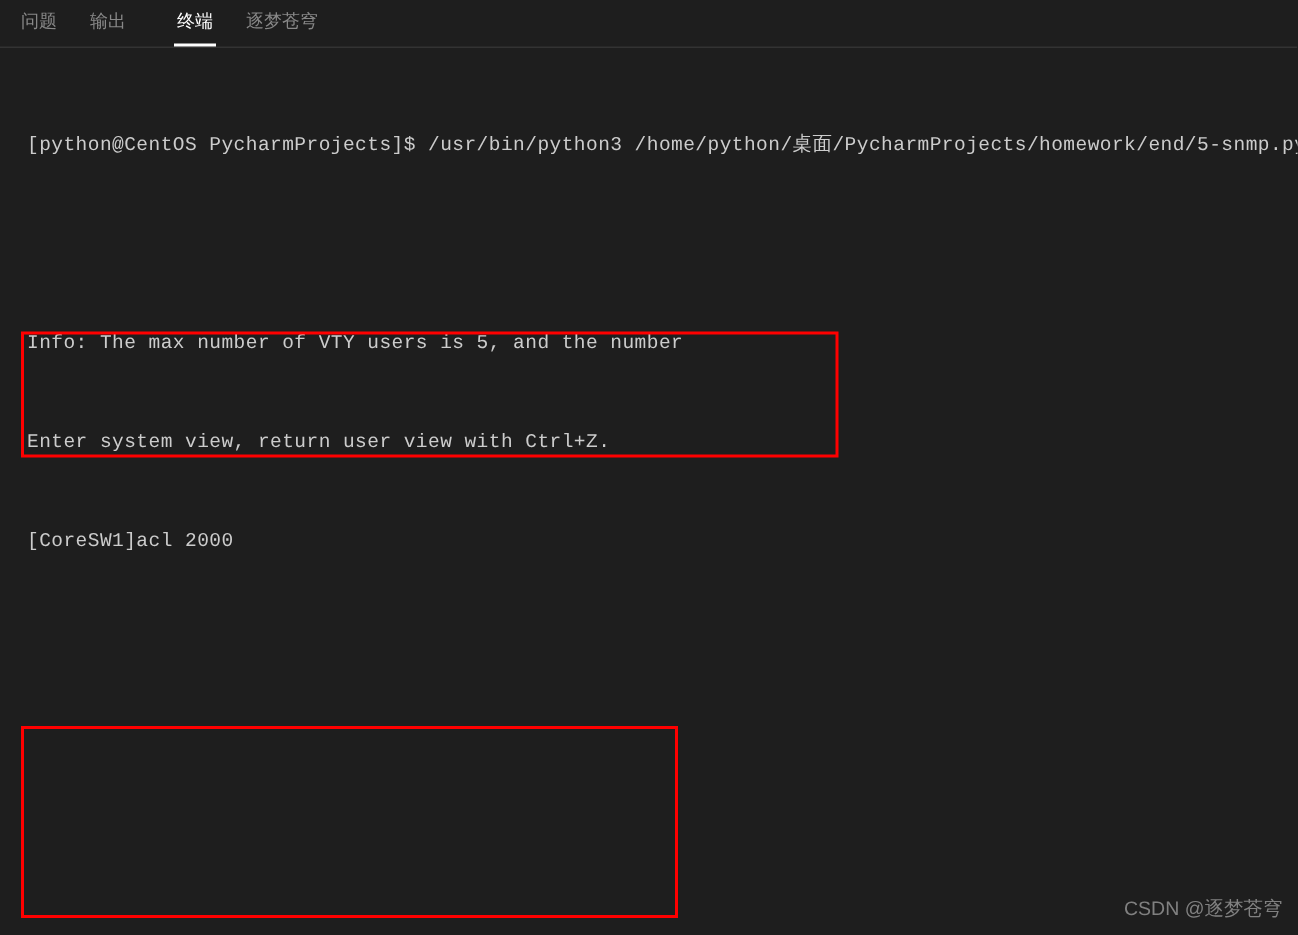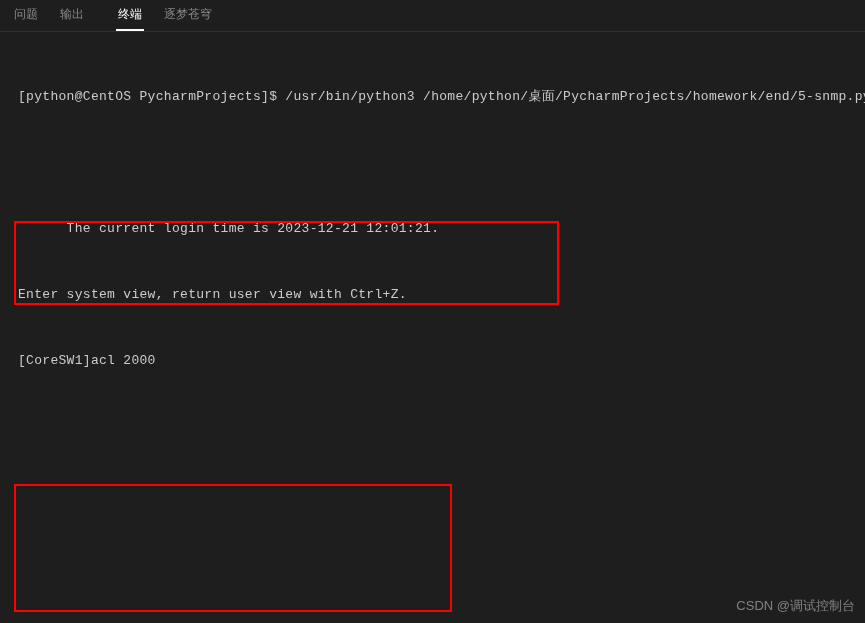--- a/index.html
+++ b/index.html
@@ -91,21 +91,21 @@
 <div class="tab-bar">
   <div class="tab">问题</div>
   <div class="tab">输出</div>
   <div class="tab active">终端</div>
   <div class="tab">逐梦苍穹</div>
 </div>
 
 <div class="terminal-area">
   <span class="line">[python@CentOS PycharmProjects]$ /usr/bin/python3 /home/python/桌面/PycharmProjects/homework/end/5-snmp.py</span>
   <span class="line"></span>
-  <span class="line">      The current login time is 2023-12-21 12:01:21.</span>
+  <span class="line">Info: The max number of VTY users is 5, and the number</span>
   <span class="line">Enter system view, return user view with Ctrl+Z.</span>
   <span class="line">[CoreSW1]acl 2000</span>
   
   
   
   
   
   
   
   
@@ -116,13 +116,13 @@
   
   
   
   
   
 </div>
 
 <div class="hl-box1"></div>
 <div class="hl-box2"></div>
 
-<div class="watermark">CSDN @调试控制台</div>
+<div class="watermark">CSDN @逐梦苍穹</div>
 
 </body></html>

